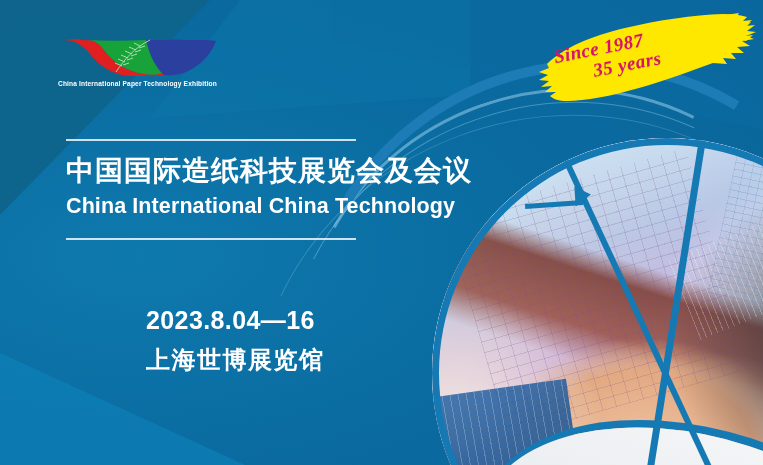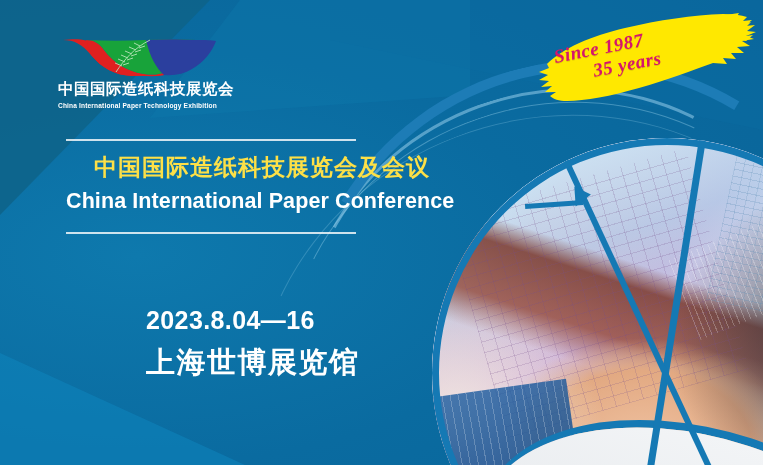--- a/index.html
+++ b/index.html
@@ -185,41 +185,41 @@
   .headline{position:absolute;left:66px;top:126px;width:500px;}
   .year{
     font-size:33px;font-weight:700;color:#fff;line-height:1;
     letter-spacing:.5px;
   }
   .rule-top{
     width:290px;height:2px;background:rgba(255,255,255,.8);
     margin:13px 0 14px 0;
   }
   .title-cn{
-    font-size:23px;font-weight:700;color:#fde047;line-height:1.12;
-    letter-spacing:1px;white-space:nowrap;margin-left:28px;
+    font-size:28px;font-weight:700;color:#ffffff;line-height:1.12;
+    letter-spacing:1px;white-space:nowrap;
   }
   .title-en{
     margin-top:7px;
     font-size:21.5px;font-weight:700;color:#fff;line-height:1.24;
     letter-spacing:.1px;
   }
   .rule-bottom{
     width:290px;height:2px;background:rgba(255,255,255,.8);
     margin:18px 0 0 0;
   }
 
   
   .datebox{position:absolute;left:146px;top:307px;}
   .date{
     font-size:25px;font-weight:700;color:#fff;letter-spacing:.4px;line-height:1.1;
   }
   .venue{
     margin-top:12px;
-    font-size:29px;font-weight:700;color:#fff;letter-spacing:1.5px;line-height:1.1;
+    font-size:24px;font-weight:700;color:#fff;letter-spacing:1.5px;line-height:1.1;
   }
 </style>
 </head>
 <body>
 
 <div id="poster">
 
   <div class="bg-base"></div>
   <div class="bg-facet facet-a"></div>
   <div class="bg-facet facet-b"></div>
@@ -262,21 +262,20 @@
           <path d="M74 24 L 67 21"></path>
         <path d="M78 20 L 71 17"></path>
           <path d="M82 16 L 76 13"></path>
         <path d="M65 35 L 71 33"></path>
           <path d="M69 30 L 75 28"></path>
         <path d="M73 26 L 79 24"></path>
           <path d="M77 22 L 83 20"></path>
         <path d="M81 18 L 87 16"></path>
       </g>
     </svg>
-    <div class="logo-cn">中国国际造纸科技展览会</div>
     <div class="logo-en">China International Paper Technology Exhibition</div>
   </div>
 
   <div class="badge">
     <svg viewBox="0 0 228 105" preserveAspectRatio="none">
       <path fill="#ffe800" d="M14 62 C 30 46, 58 34, 92 26 C 126 18, 160 13, 190 12 C 200 12, 208 13, 214 15
         L 210 19 L 219 18 L 212 24 L 222 23 L 214 29 L 223 30 L 213 34 L 221 37 L 209 39 L 217 44 L 204 45
         L 211 51 L 198 51 L 203 57 L 190 56 L 194 62 L 180 61
         C 160 68, 134 78, 106 86 C 78 94, 52 99, 34 99 C 26 99, 20 97, 17 94
         L 23 90 L 12 90 L 19 84 L 8 85 L 16 79 L 6 78 L 15 73 L 6 70 L 16 66 Z"></path>
@@ -285,21 +284,21 @@
     <div class="badge-text">
       <div class="badge-l1">Since 1987</div>
       <div class="badge-l2">35 years</div>
     </div>
   </div>
 
   <div class="headline">
     <div class="rule-top"></div>
     <div class="title-cn">中国国际造纸科技展览会及会议</div>
     <div class="title-en">
-      <div>China International Paper Conference</div>
+      <div>China International China Technology</div>
     </div>
     <div class="rule-bottom"></div>
   </div>
 
   <div class="datebox">
     <div class="date">2023.8.04—16</div>
     <div class="venue">上海世博展览馆</div>
   </div>
 
 </div>

